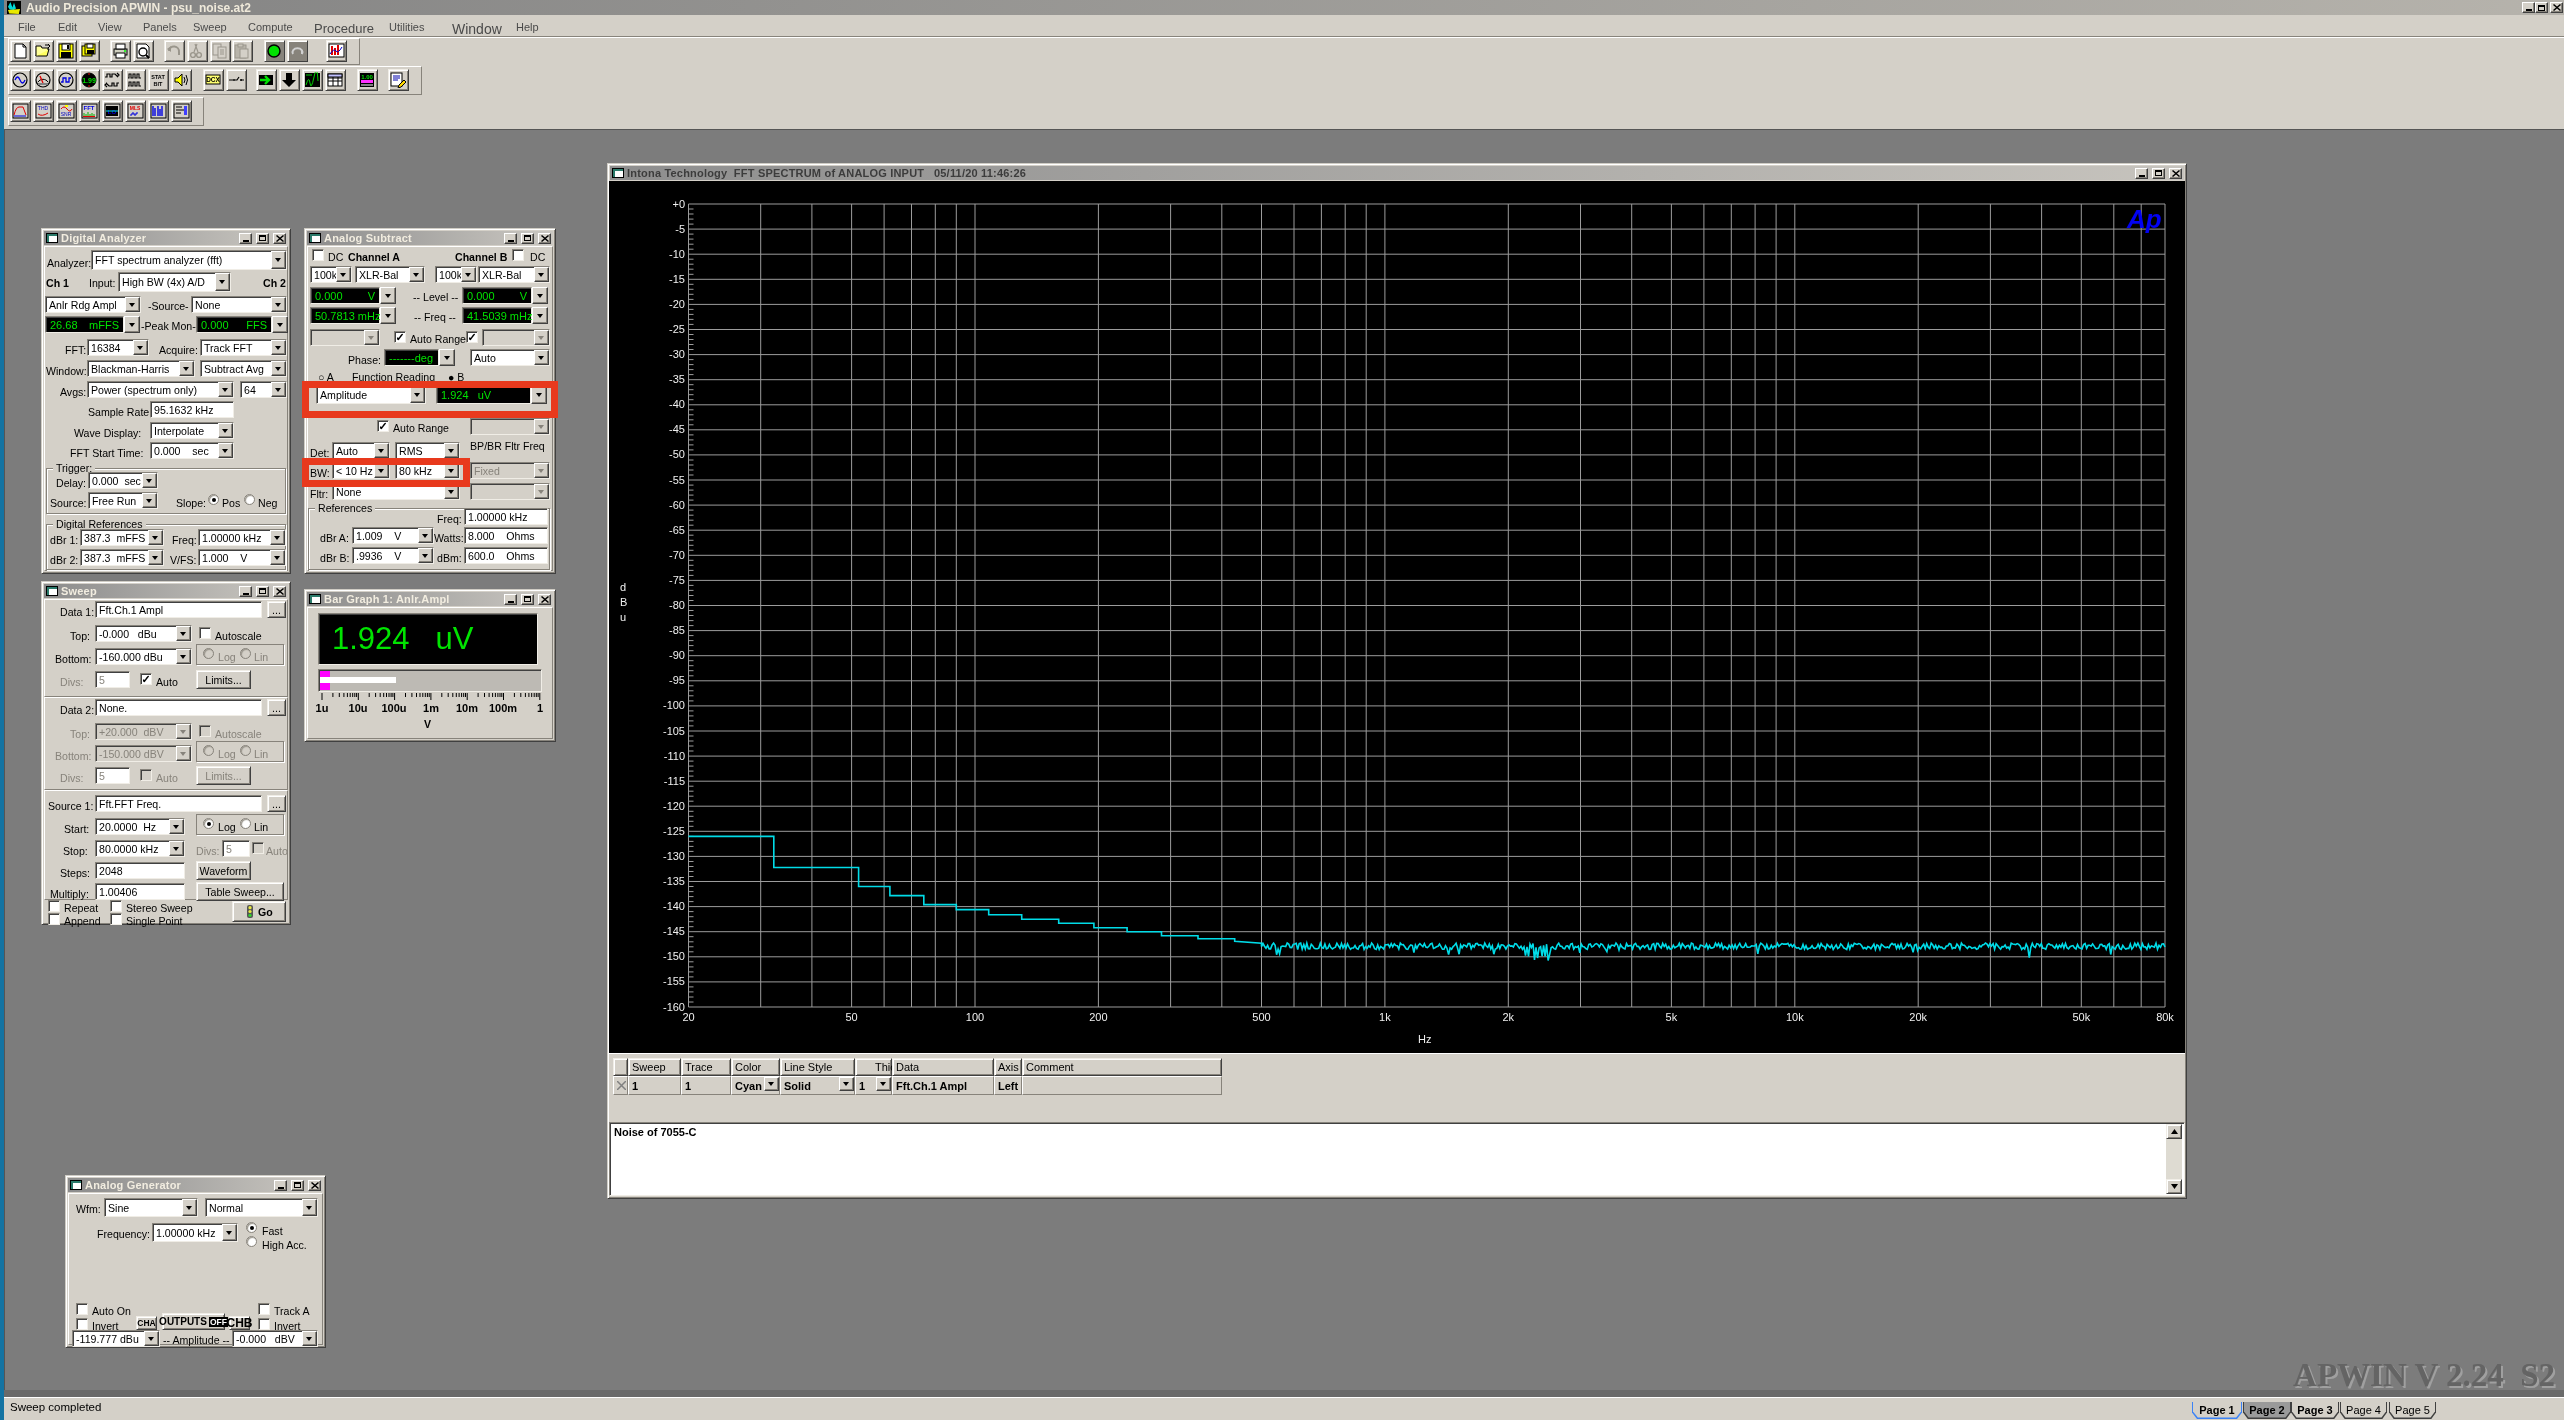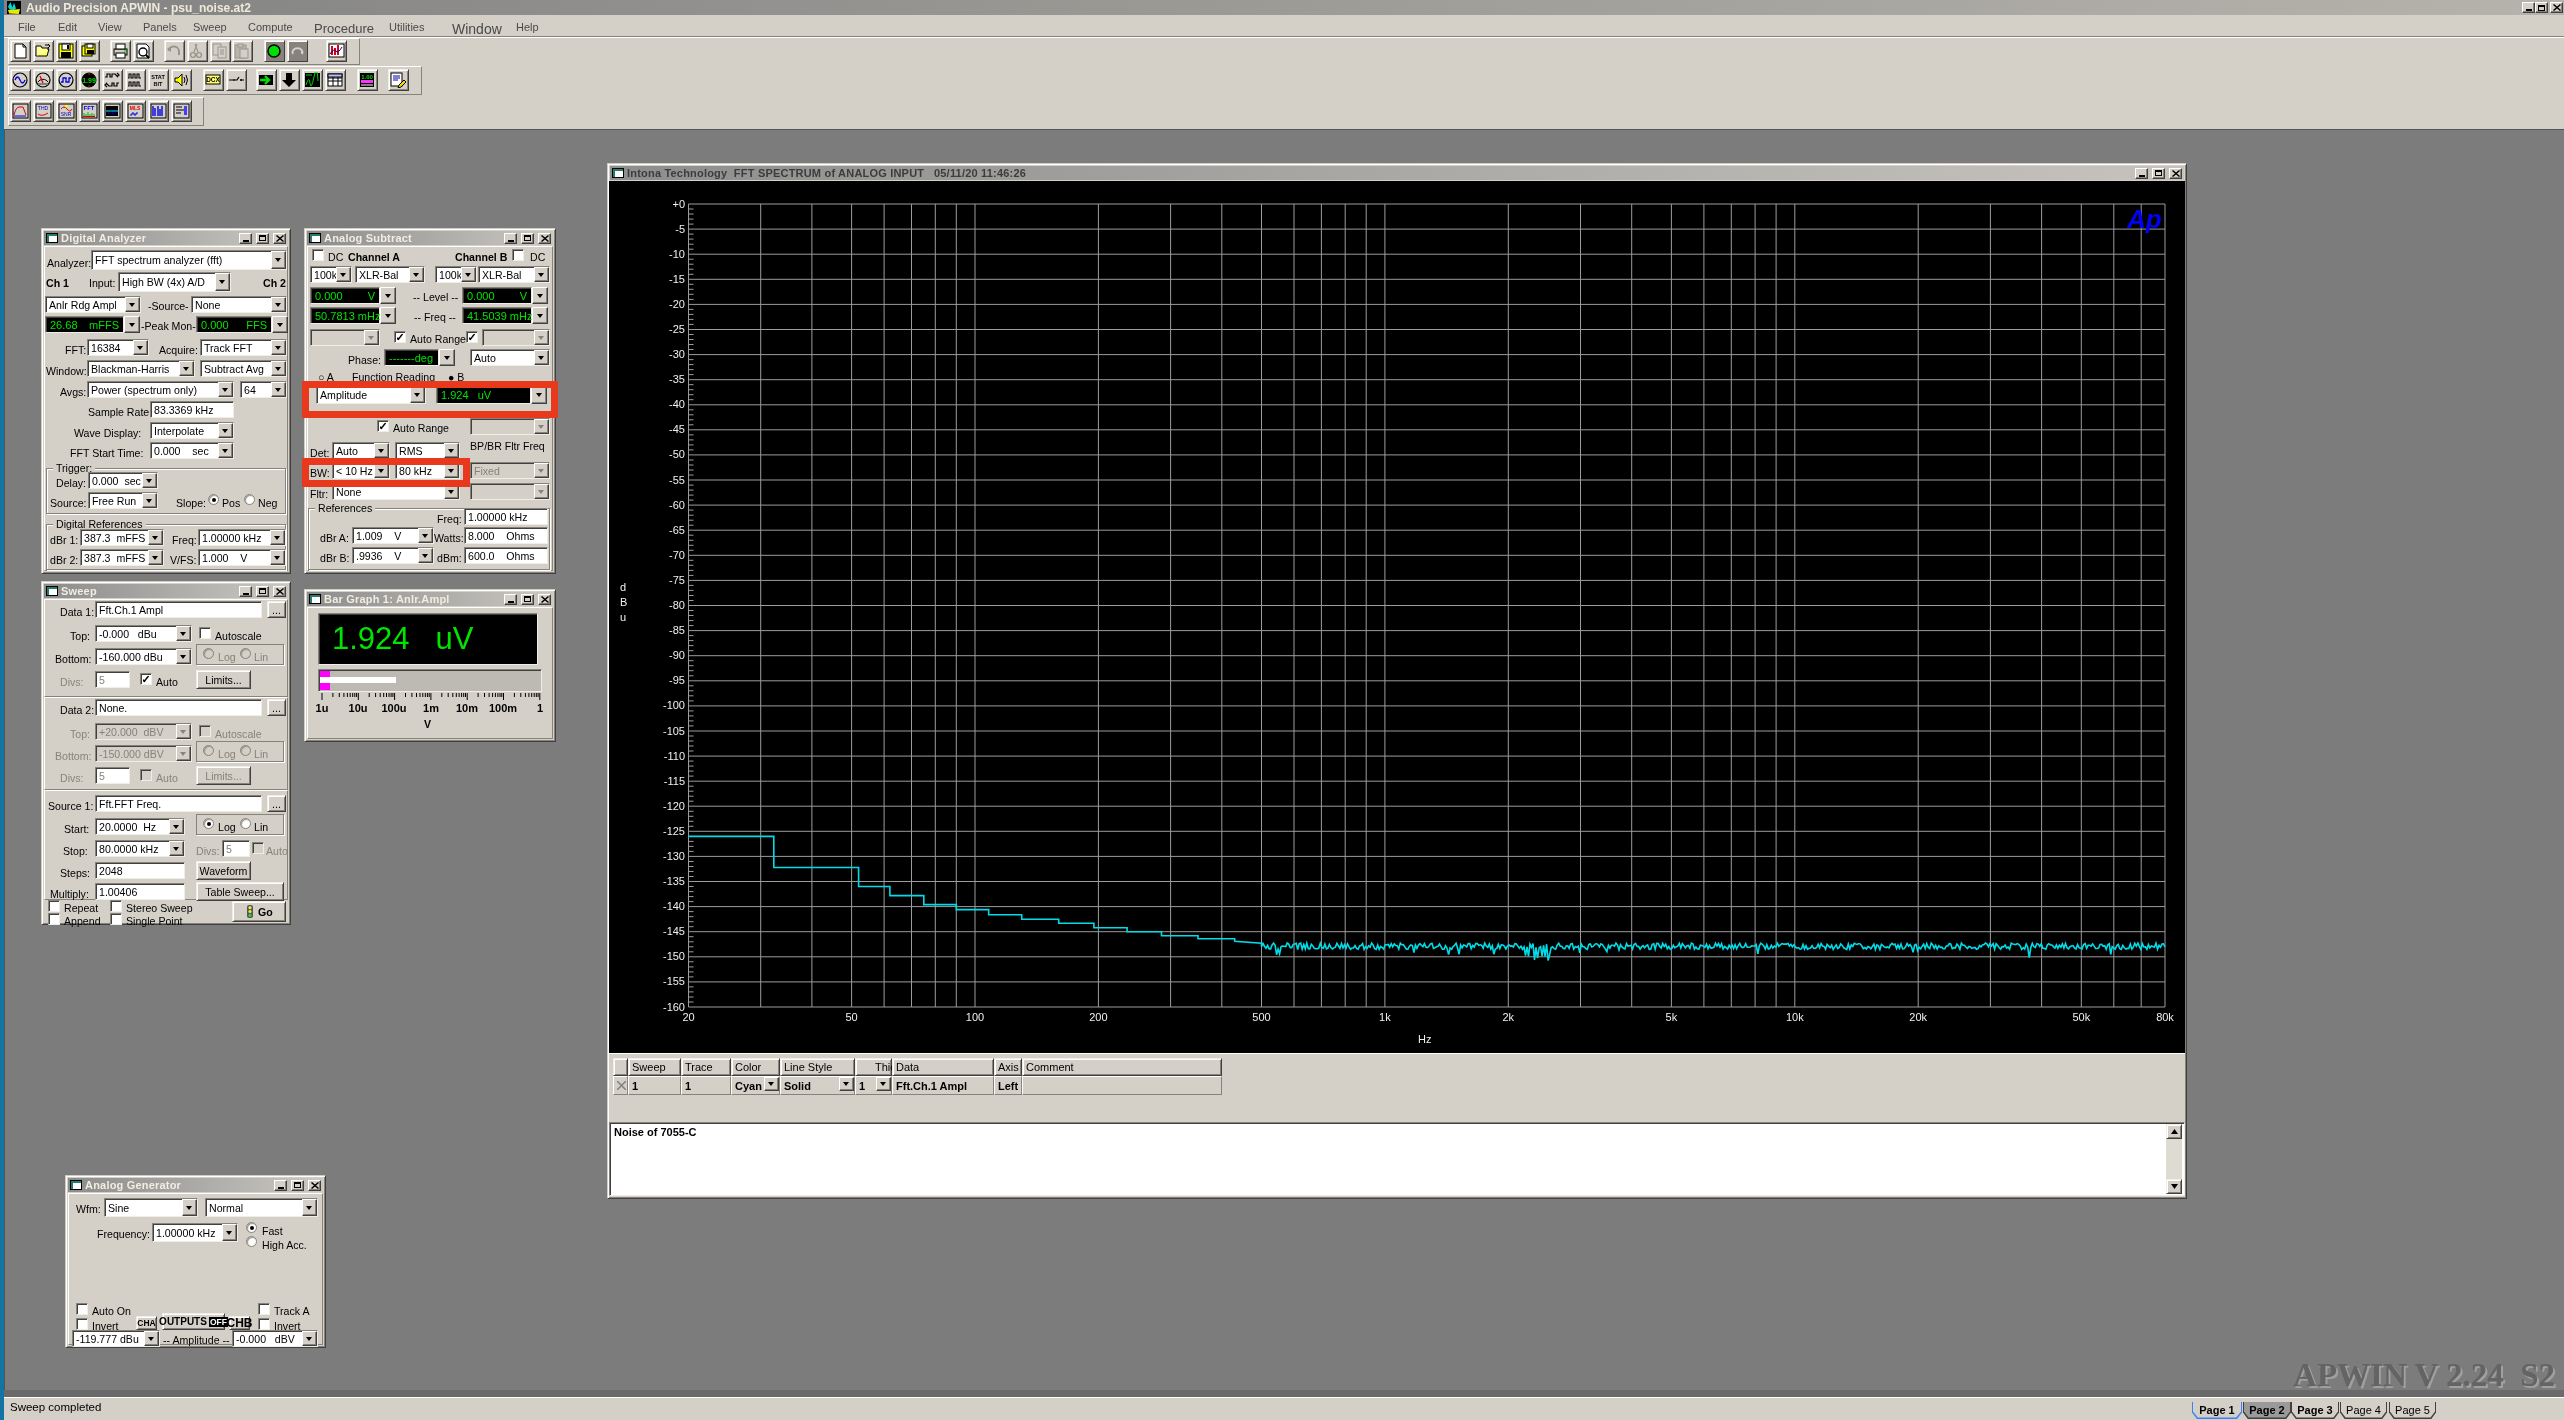--- a/index.html
+++ b/index.html
@@ -550,21 +550,21 @@
 <div class="abs lb " style="left:60px;top:386px">Avgs:</div>
 <div class="abs cmb " style="left:87px;top:381px;width:147px;height:17px">
     <span class="ctx">Power (spectrum only)</span>
     <span class="arw"></span>
   </div>
 <div class="abs cmb " style="left:240px;top:381px;width:47px;height:17px">
     <span class="ctx">64</span>
     <span class="arw"></span>
   </div>
 <div class="abs lb " style="left:88px;top:406px">Sample Rate:</div>
-<div class="abs sunk fldt " style="left:150px;top:401px;width:84px;height:17px">83.3369 kHz</div>
+<div class="abs sunk fldt " style="left:150px;top:401px;width:84px;height:17px">95.1632 kHz</div>
 <div class="abs lb " style="left:74px;top:427px">Wave Display:</div>
 <div class="abs cmb " style="left:150px;top:422px;width:84px;height:17px">
     <span class="ctx">Interpolate</span>
     <span class="arw"></span>
   </div>
 <div class="abs lb " style="left:70px;top:447px">FFT Start Time:</div>
 <div class="abs cmb " style="left:150px;top:442px;width:84px;height:17px">
     <span class="ctx">0.000&nbsp;&nbsp;&nbsp; sec</span>
     <span class="arw"></span>
   </div>

